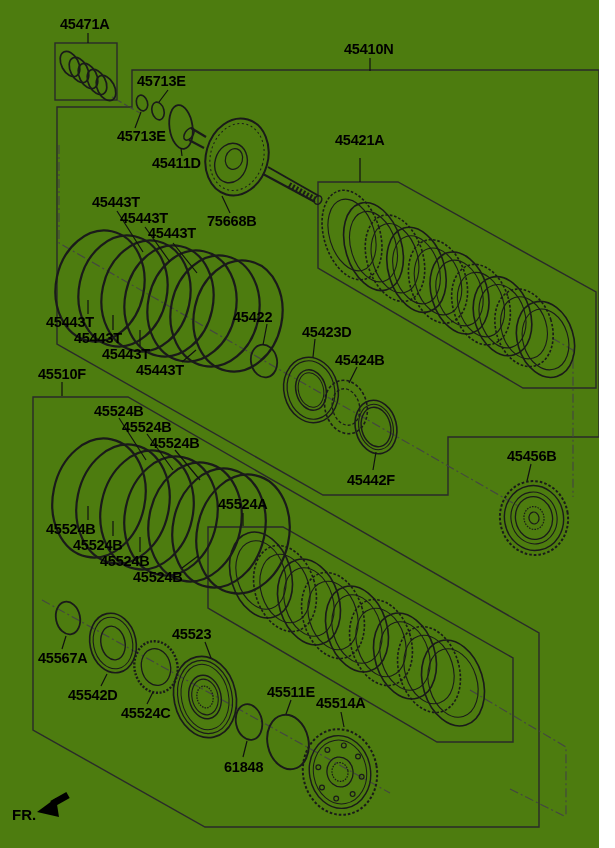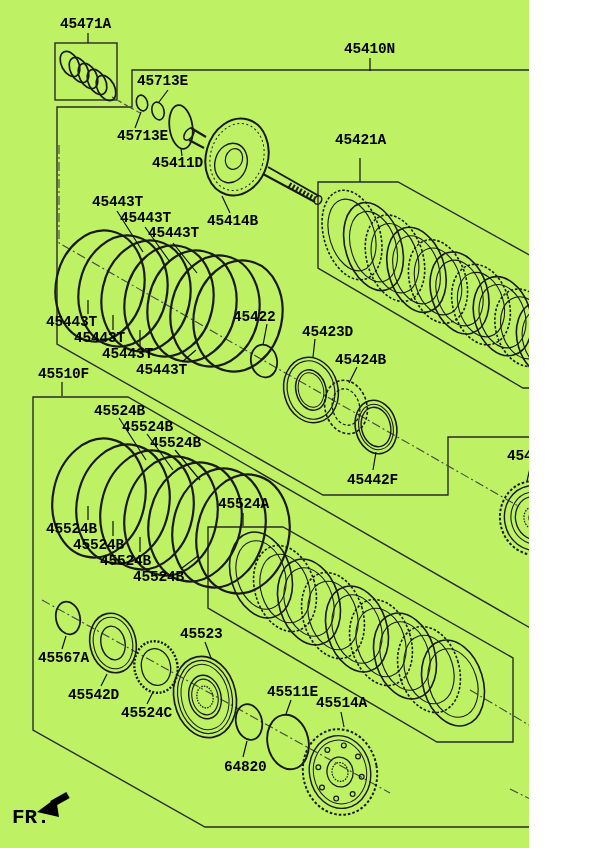--- a/index.html
+++ b/index.html
@@ -1,26 +1,26 @@
 <!DOCTYPE html>
 <html><head>
 <meta charset="utf-8">
 <style>
   html,body{margin:0;padding:0;background:#fff;}
   .page{
-    position:relative;width:529px;height:848px;background:#bef264;
-    font-family:Liberation Mono, monospace;overflow:hidden;
+    position:relative;width:599px;height:848px;background:#4d7c0f;
+    font-family:Liberation Sans, sans-serif;overflow:hidden;
   }
   svg.art{position:absolute;left:0;top:0;}
   .lbl{
     position:absolute;font-weight:bold;font-size:14.5px;line-height:15px;
     color:#000;white-space:nowrap;letter-spacing:-0.2px;
   }
   .fr-lbl{
-    position:absolute;font-weight:bold;font-size:21px;color:#000;white-space:nowrap;
+    position:absolute;font-weight:bold;font-size:15px;color:#000;white-space:nowrap;
   }
 </style>
 </head>
 <body>
 
 <div class="page">
 
   <svg class="art" id="art" width="615" height="848" viewBox="0 0 615 848">
 
     <g fill="none" stroke="#2a2a2a" stroke-width="1.4">
@@ -220,21 +220,21 @@
       <path d="M68,795 L52,804" stroke="#000" stroke-width="7" fill="none"></path>
       <polygon points="56,798 37,812 59,817" fill="#000"></polygon>
     </g>
   </svg>
 
   <div class="lbl" style="left:60px;top:17px">45471A</div>
   <div class="lbl" style="left:344px;top:42px">45410N</div>
   <div class="lbl" style="left:137px;top:74px">45713E</div>
   <div class="lbl" style="left:117px;top:129px">45713E</div>
   <div class="lbl" style="left:152px;top:156px">45411D</div>
-  <div class="lbl" style="left:207px;top:214px">45414B</div>
+  <div class="lbl" style="left:207px;top:214px">75668B</div>
   <div class="lbl" style="left:335px;top:133px">45421A</div>
 
   <div class="lbl" style="left:92px;top:195px">45443T</div>
   <div class="lbl" style="left:120px;top:211px">45443T</div>
   <div class="lbl" style="left:148px;top:226px">45443T</div>
   <div class="lbl" style="left:46px;top:315px">45443T</div>
   <div class="lbl" style="left:74px;top:331px">45443T</div>
   <div class="lbl" style="left:102px;top:347px">45443T</div>
   <div class="lbl" style="left:136px;top:363px">45443T</div>
 
@@ -247,22 +247,22 @@
 
   <div class="lbl" style="left:94px;top:404px">45524B</div>
   <div class="lbl" style="left:122px;top:420px">45524B</div>
   <div class="lbl" style="left:150px;top:436px">45524B</div>
   <div class="lbl" style="left:46px;top:522px">45524B</div>
   <div class="lbl" style="left:73px;top:538px">45524B</div>
   <div class="lbl" style="left:100px;top:554px">45524B</div>
   <div class="lbl" style="left:133px;top:570px">45524B</div>
 
   <div class="lbl" style="left:218px;top:497px">45524A</div>
-  <div class="lbl" style="left:180px;top:627px">45523</div>
+  <div class="lbl" style="left:172px;top:627px">45523</div>
   <div class="lbl" style="left:38px;top:651px">45567A</div>
   <div class="lbl" style="left:68px;top:688px">45542D</div>
   <div class="lbl" style="left:121px;top:706px">45524C</div>
   <div class="lbl" style="left:267px;top:685px">45511E</div>
   <div class="lbl" style="left:316px;top:696px">45514A</div>
-  <div class="lbl" style="left:224px;top:760px">64820</div>
+  <div class="lbl" style="left:224px;top:760px">61848</div>
 
   <div class="fr-lbl" style="left:12px;top:806px">FR.</div>
 </div>
 
 </body></html>

